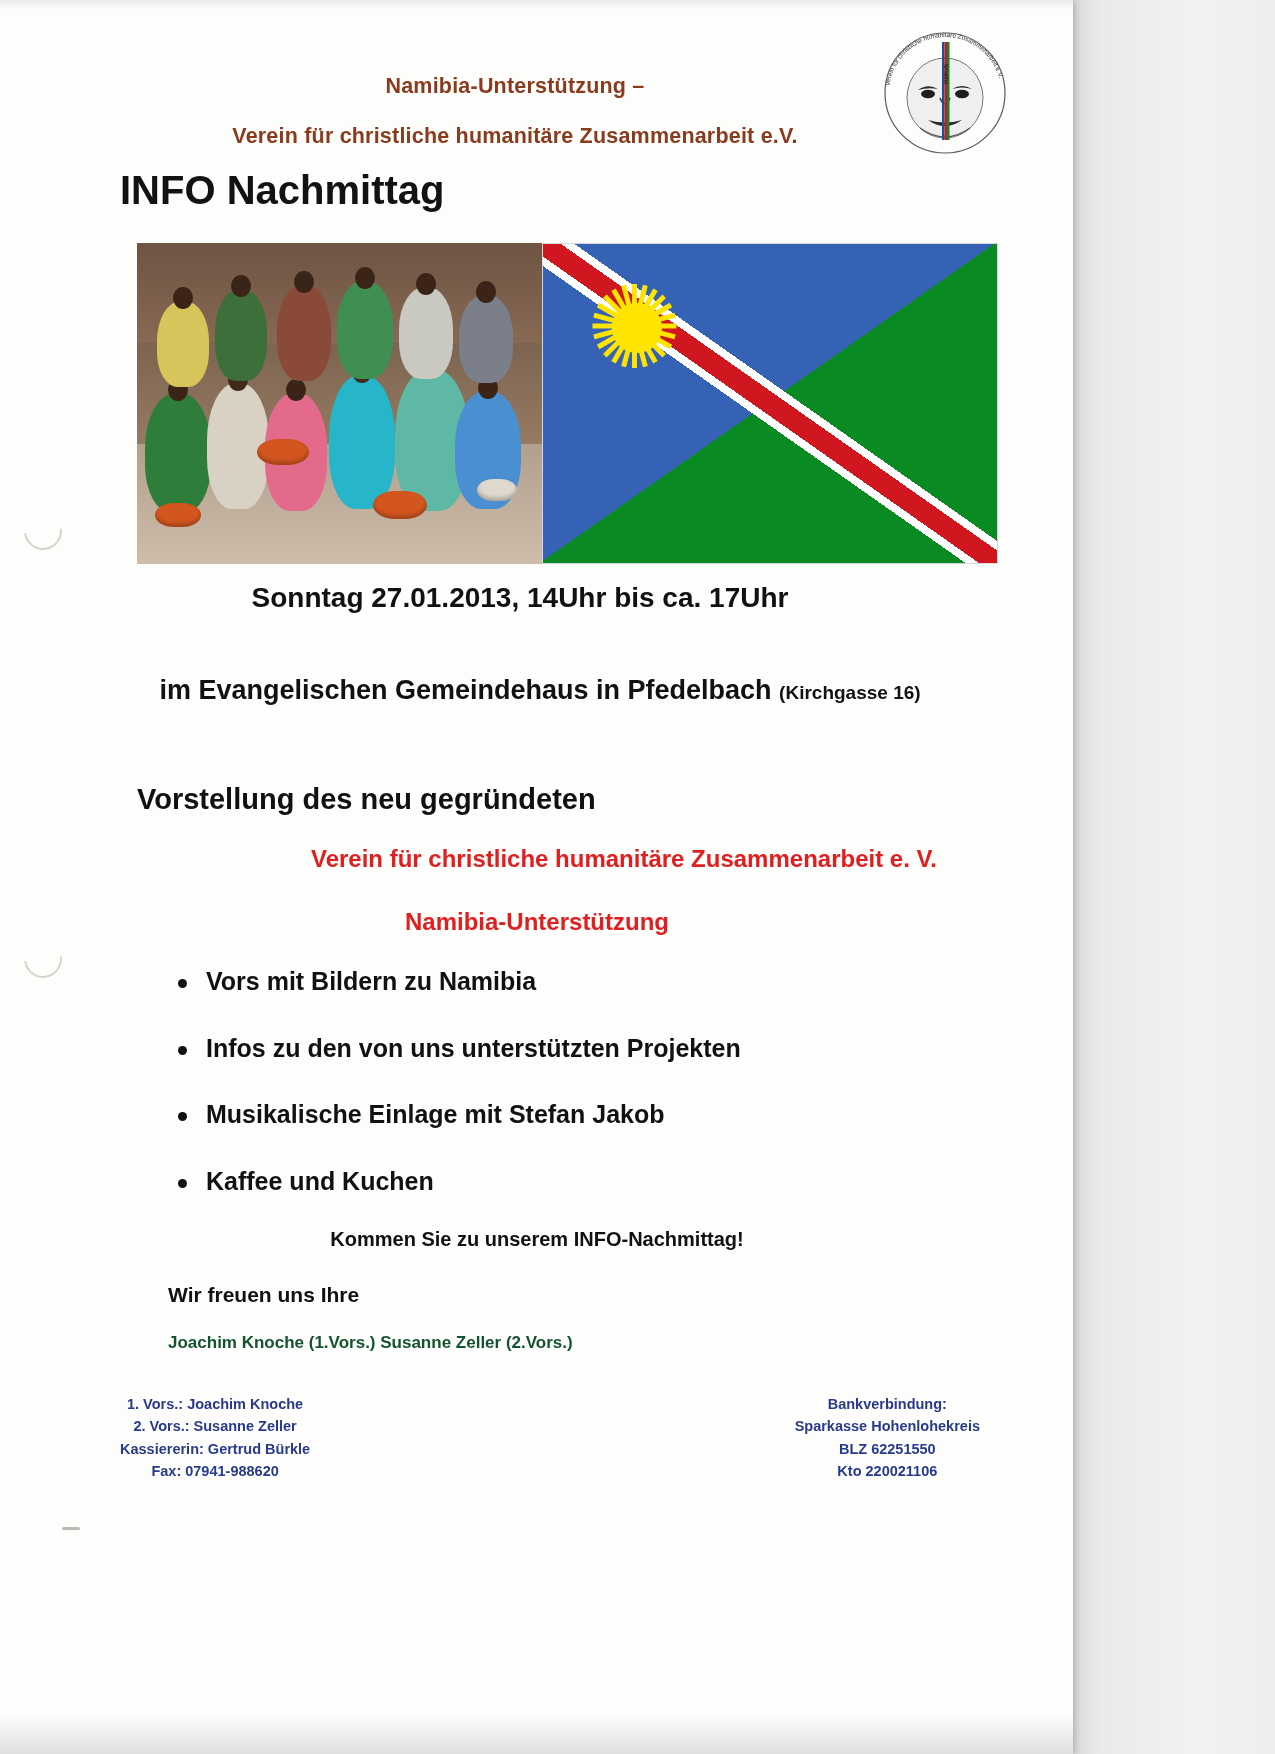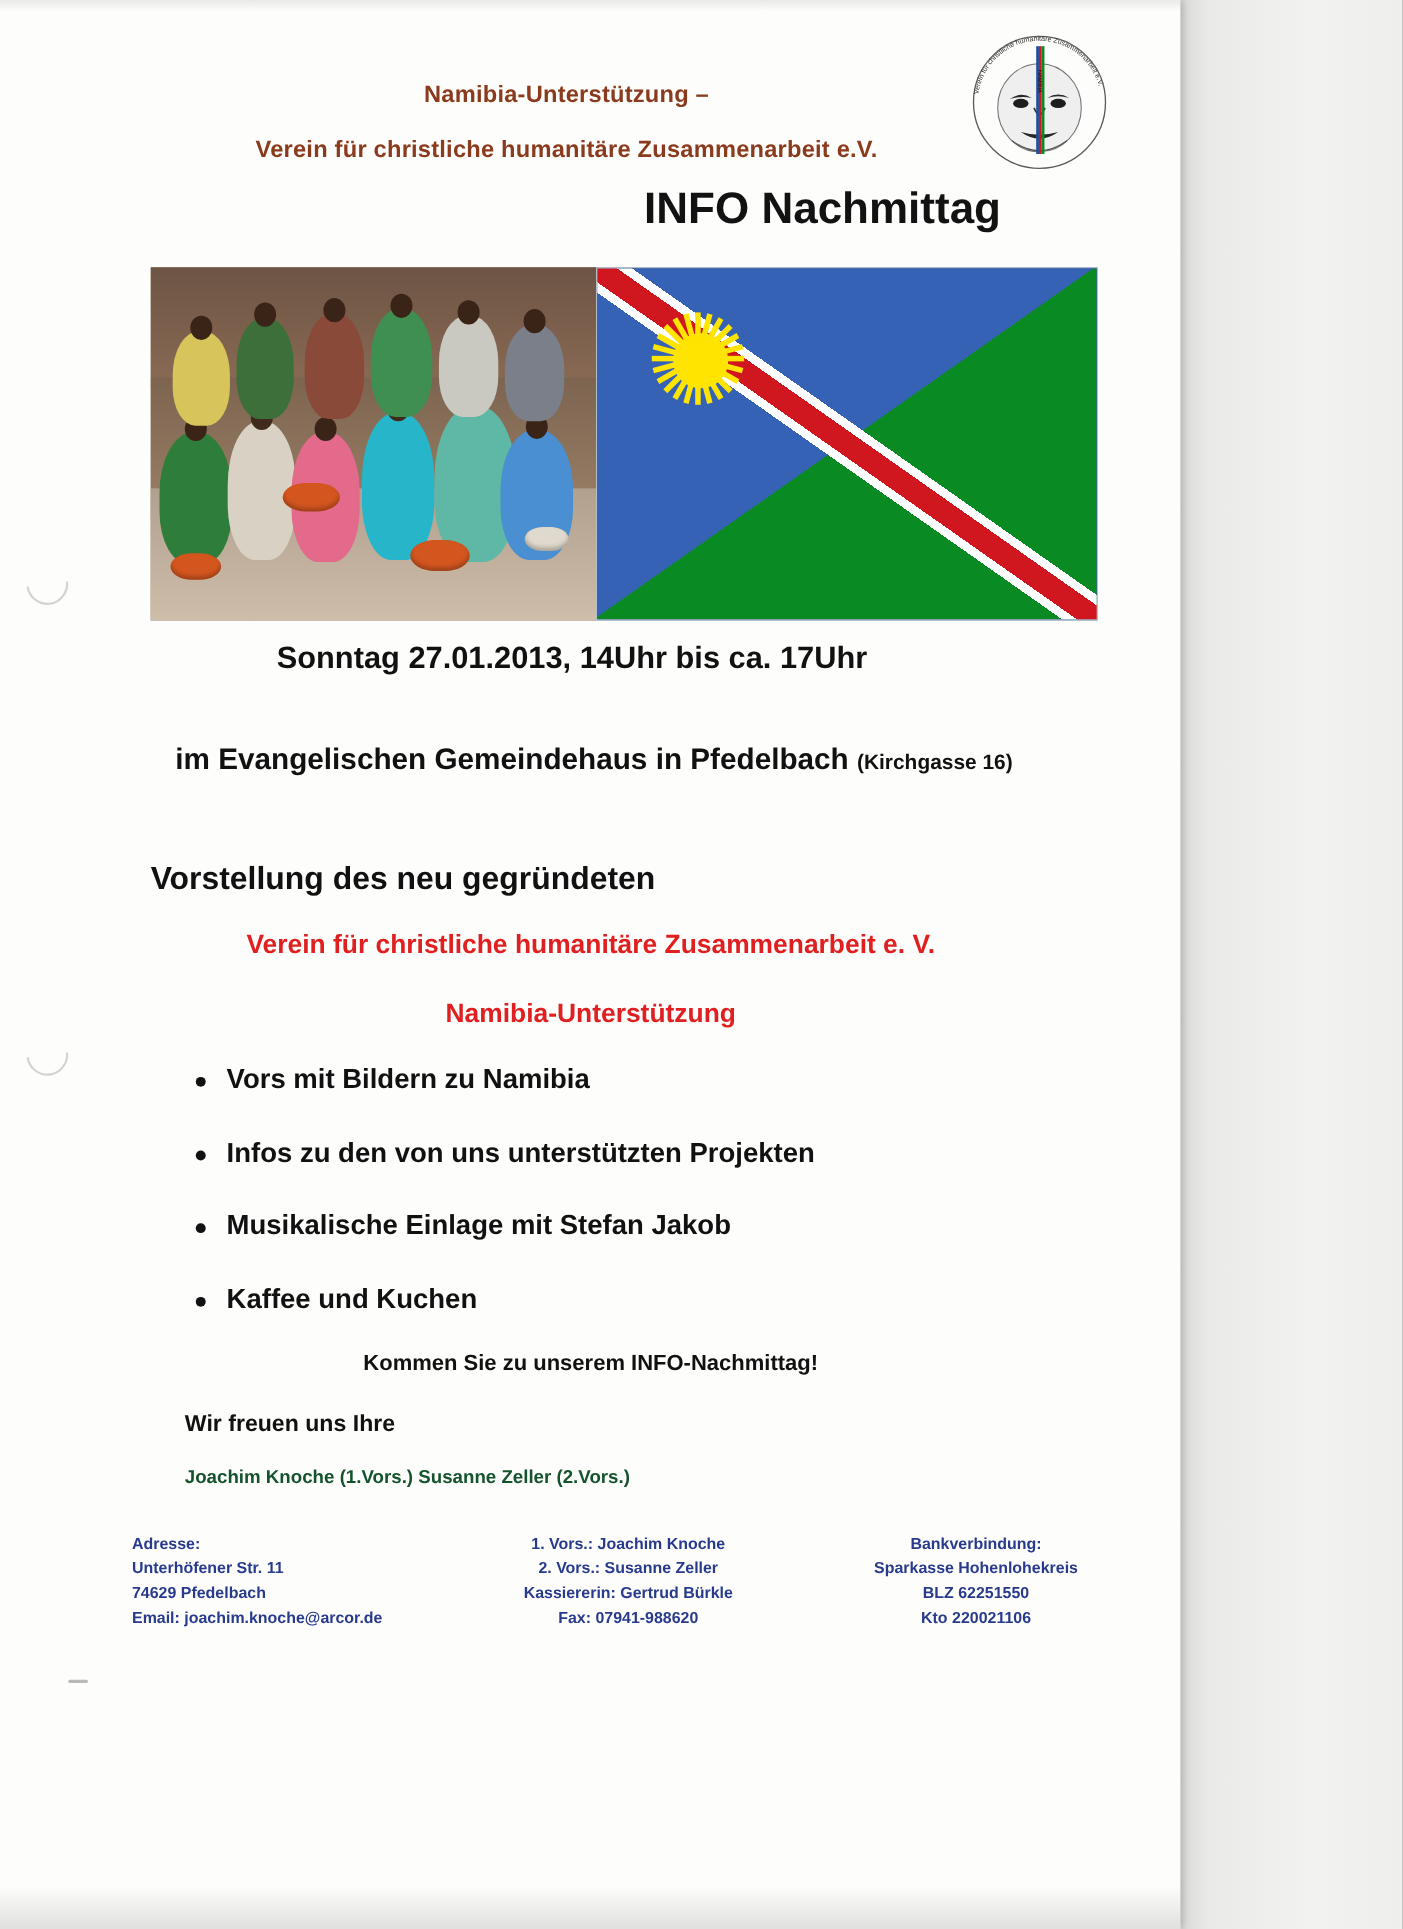--- a/index.html
+++ b/index.html
@@ -93,21 +93,21 @@
     left: 120px;
     top: 124px;
     width: 790px;
     font-size: 21.5px;
   }
   .title {
     position: absolute;
     left: 120px;
     top: 168px;
     width: 790px;
-    text-align: right;
+    text-align: left;
     font-size: 40px;
     font-weight: bold;
     color: #121212;
   }
 
   
   .logo {
     position: absolute;
     left: 880px;
     top: 28px;
@@ -214,21 +214,21 @@
 
   
   .intro {
     position: absolute;
     left: 137px; top: 783px;
     font-size: 29px; font-weight: bold; color: #111;
   }
   .assoc1 {
     position: absolute;
     left: 137px; top: 845px; width: 800px;
-    text-align: center;
+    text-align: right;
     font-size: 24px; font-weight: bold; color: #e02020;
   }
   .assoc2 {
     position: absolute;
     left: 137px; top: 908px; width: 800px;
     text-align: center;
     font-size: 24px; font-weight: bold; color: #e02020;
   }
   .bullets {
     position: absolute;
@@ -426,26 +426,20 @@
       <li>Infos zu den von uns unterstützten Projekten</li>
       <li>Musikalische Einlage mit Stefan Jakob</li>
       <li>Kaffee und Kuchen</li>
     </ul>
 
     <div class="come">Kommen Sie zu unserem INFO-Nachmittag!</div>
     <div class="glad">Wir freuen uns Ihre</div>
     <div class="signers">Joachim Knoche (1.Vors.)   Susanne Zeller (2.Vors.)</div>
 
     <div class="footer">
-      <div class="col left">
-        <span class="sp">Adresse:</span>
-        <span class="sp">Unterhöfener Str. 11</span>
-        <span class="sp">74629 Pfedelbach</span>
-        <span class="sp">Email: joachim.knoche@arcor.de</span>
-      </div>
       <div class="col mid">
         <span class="sp">1. Vors.: Joachim Knoche</span>
         <span class="sp">2. Vors.: Susanne Zeller</span>
         <span class="sp">Kassiererin: Gertrud Bürkle</span>
         <span class="sp">Fax: 07941-988620</span>
       </div>
       <div class="col right">
         <span class="sp">Bankverbindung:</span>
         <span class="sp">Sparkasse Hohenlohekreis</span>
         <span class="sp">BLZ 62251550</span>

